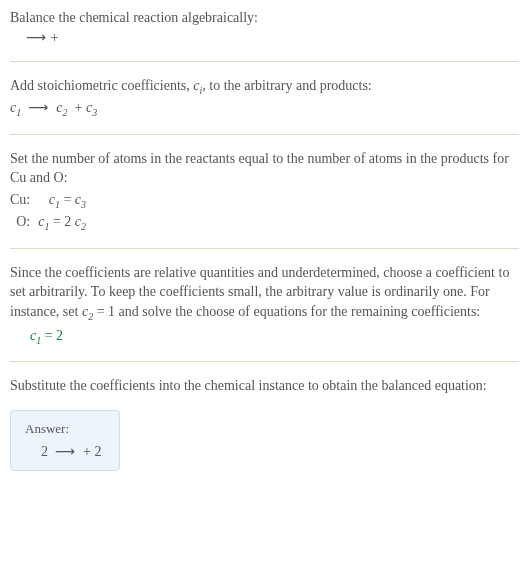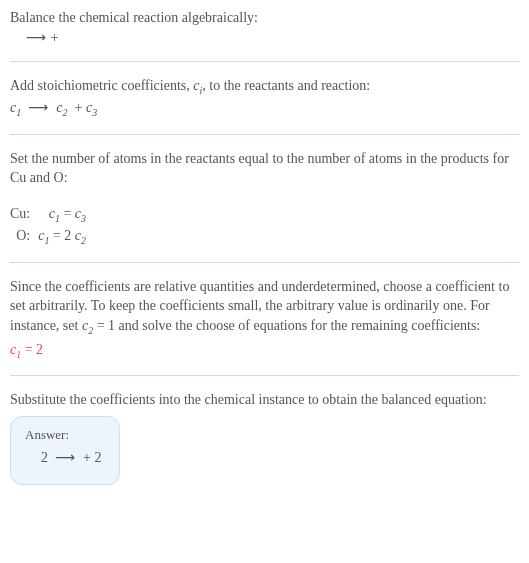--- a/index.html
+++ b/index.html
@@ -33,21 +33,21 @@
     .italic {
       font-style: italic;
     }
     .sub {
       font-size: 10px;
       vertical-align: sub;
       font-style: italic;
     }
     .eq-table {
       display: table;
-      margin-top: 16px;
+      margin-top: 2px;
     }
     .eq-row {
       display: table-row;
     }
     .eq-cell-label {
       display: table-cell;
       text-align: right;
       padding-right: 8px;
       color: #555;
       line-height: 1.4;
@@ -55,30 +55,31 @@
     .eq-cell-value {
       display: table-cell;
       color: #555;
       line-height: 1.4;
       text-align: right;
     }
     .coeff-list {
       margin-top: 2px;
     }
     .coeff-item {
-      color: #ef4444;
+      color: #15803d;
       line-height: 1.4;
+      margin-left: 20px;
     }
     .answer-box {
       display: inline-block;
       background: #edf4fb;
       border: 1px solid #c9dff0;
-      border-radius: 12px;
-      padding: 10px 18px 18px 14px;
-      margin-top: 6px;
+      border-radius: 4px;
+      padding: 10px 18px 10px 14px;
+      margin-top: 14px;
     }
     .answer-label {
       color: #555;
       font-size: 13px;
       margin-bottom: 6px;
     }
     .answer-eq {
       color: #555;
       padding-left: 16px;
     }
@@ -94,21 +95,21 @@
   <div class="text-line indent">
     <span class="arrow">⟶</span>
     <span>+</span>
   </div>
 </div>
 
 <hr class="divider">
 
 <div class="section">
   <div class="text-line">
-    <span>Add stoichiometric coefficients, </span><span class="italic">c</span><span class="sub">i</span><span>, to the reactants and reaction:</span>
+    <span>Add stoichiometric coefficients, </span><span class="italic">c</span><span class="sub">i</span><span>, to the arbitrary and products:</span>
   </div>
   <div class="text-line">
     <span class="italic">c</span><span class="sub">1</span>
     &nbsp;<span class="arrow">⟶</span>&nbsp;
     <span class="italic">c</span><span class="sub">2</span>
     &nbsp;<span>+</span>&nbsp;<span class="italic">c</span><span class="sub">3</span>
   </div>
 </div>
 
 <hr class="divider">

